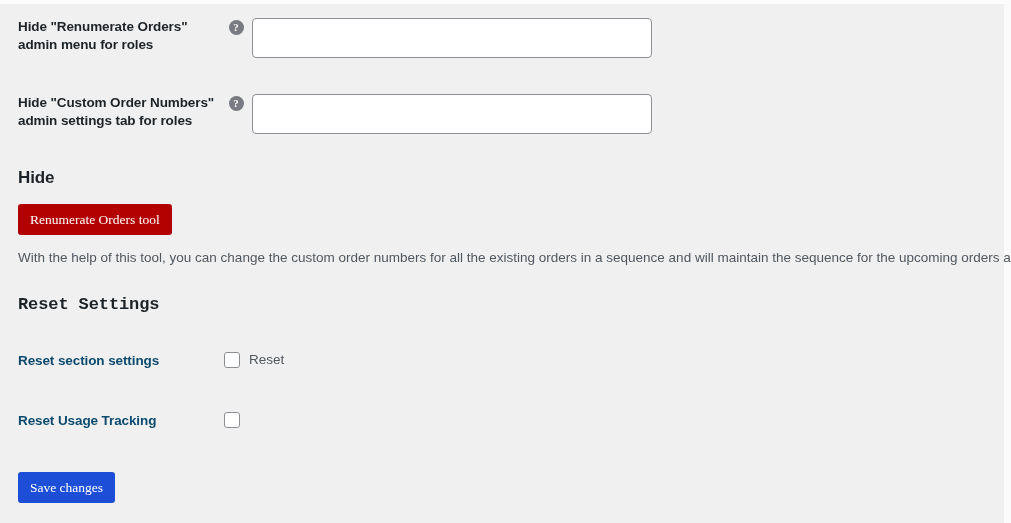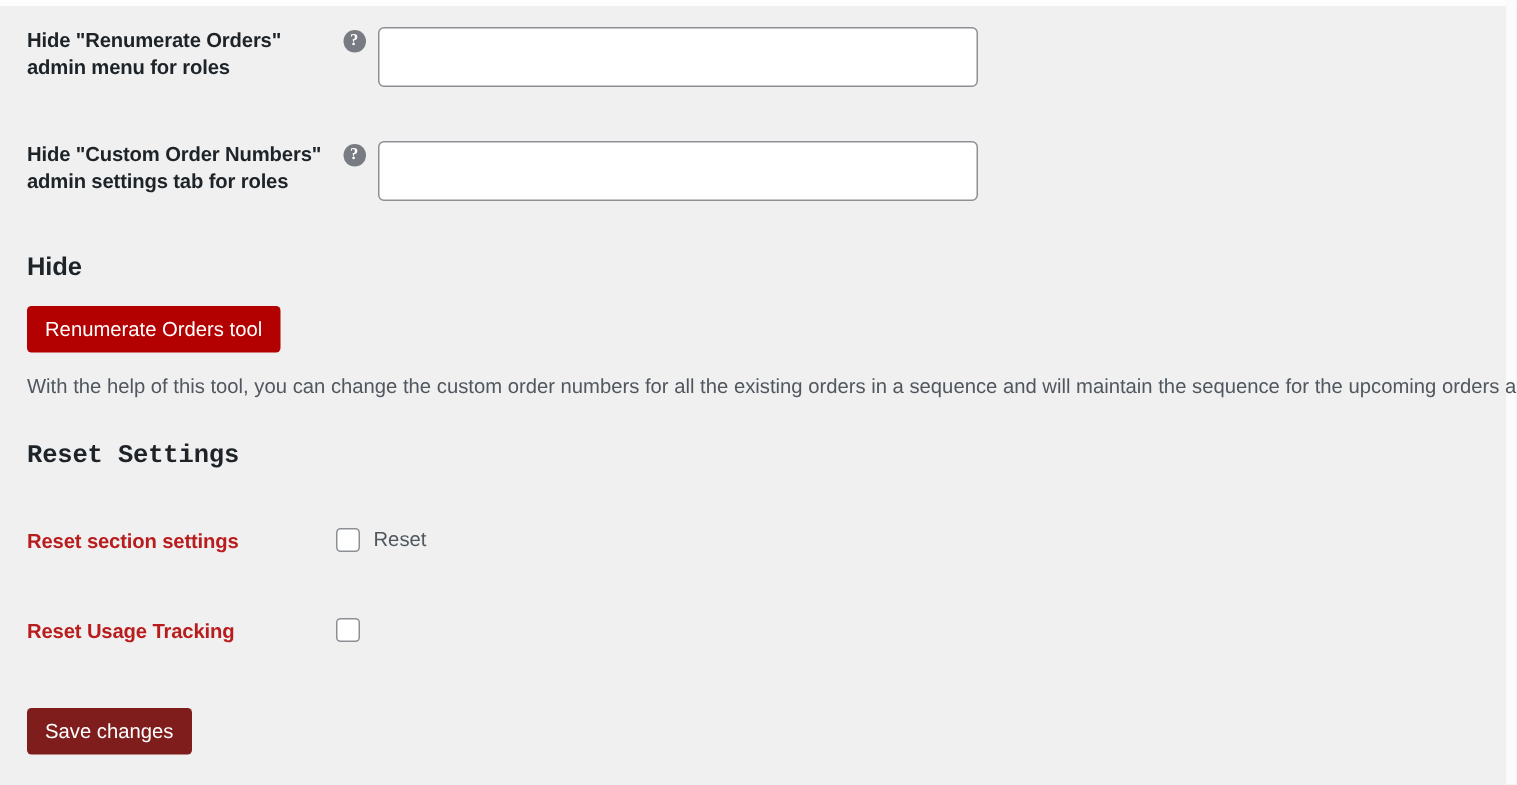--- a/index.html
+++ b/index.html
@@ -93,21 +93,21 @@
     font-weight: 600;
     color: #1d2327;
     letter-spacing: -0.1px;
     margin: 0;
   }
 
   
   .btn {
     border: none;
     border-radius: 3px;
-    font-family: Liberation Sans, sans-serif;
+    font-family: Liberation Serif, serif;
     cursor: pointer;
     padding: 0 12px;
     box-sizing: border-box;
     line-height: 1;
     display: inline-flex;
     align-items: center;
     justify-content: center;
   }
   .btn-danger {
     position: absolute;
@@ -144,21 +144,21 @@
     left: 0;
     width: 1011px;
     display: flex;
     align-items: center;
   }
   .cb-label {
     width: 206px;
     margin-left: 18px;
     font-size: 13.5px;
     font-weight: 700;
-    color: #b91c1c;
+    color: #0c4a6e;
     letter-spacing: -0.1px;
   }
   .cb-box {
     appearance: none;
     -webkit-appearance: none;
     width: 16px;
     height: 16px;
     margin: 0;
     border: 1px solid #8c8f94;
     border-radius: 3px;
@@ -216,15 +216,15 @@
     <div class="cb-label">Reset section settings</div>
     <input class="cb-box" type="checkbox" style="">
     <span class="cb-text">Reset</span>
   </div>
 
   <div class="cb-row" style="top:412px;">
     <div class="cb-label">Reset Usage Tracking</div>
     <input class="cb-box" type="checkbox" style="">
   </div>
 
-  <button class="btn btn-primary" style="top: 472px; background: #7f1d1d;">Save changes</button>
+  <button class="btn btn-primary" style="top: 472px; background: #1d4ed8;">Save changes</button>
 
 </div>
 
 </body></html>

